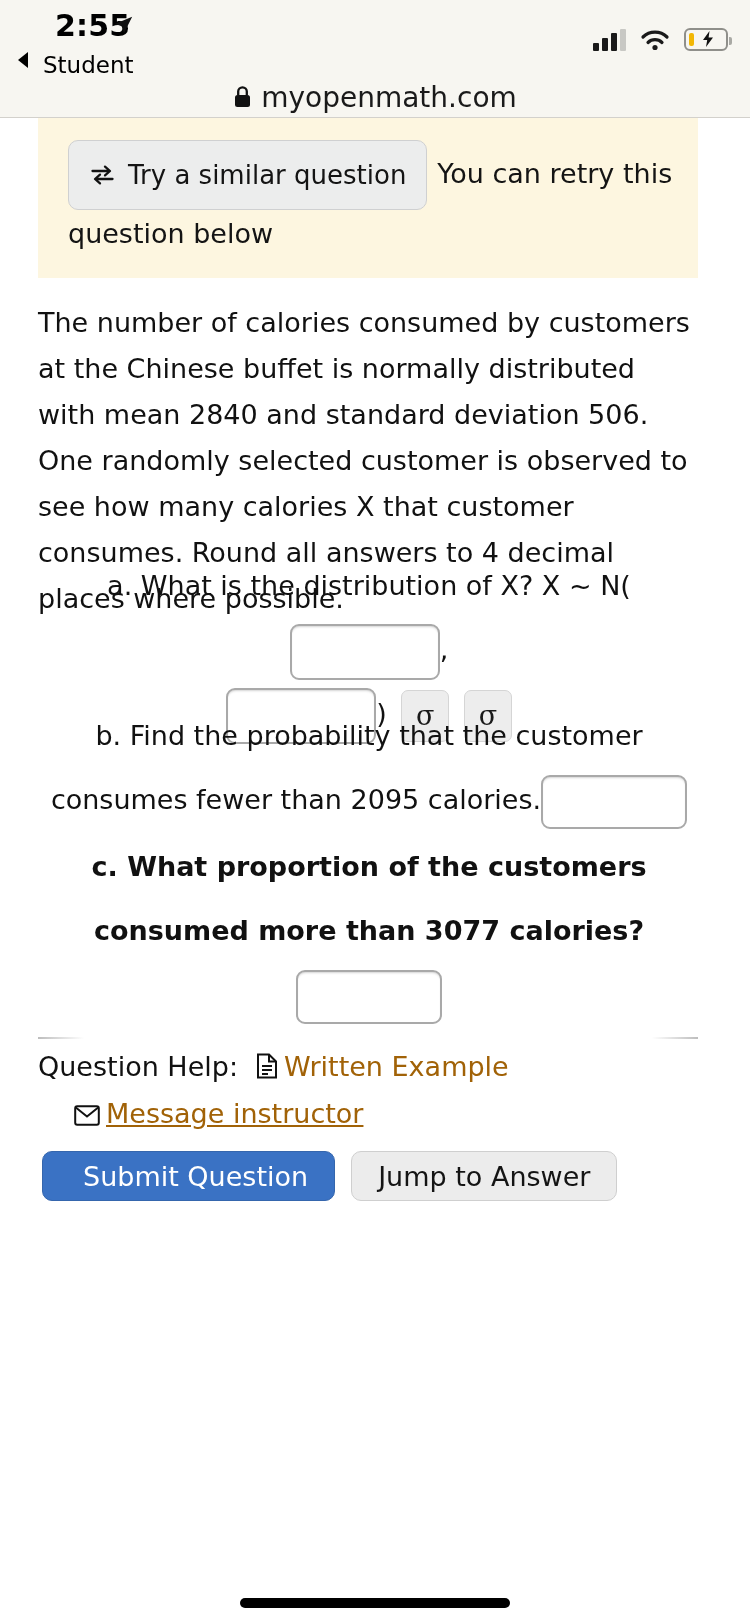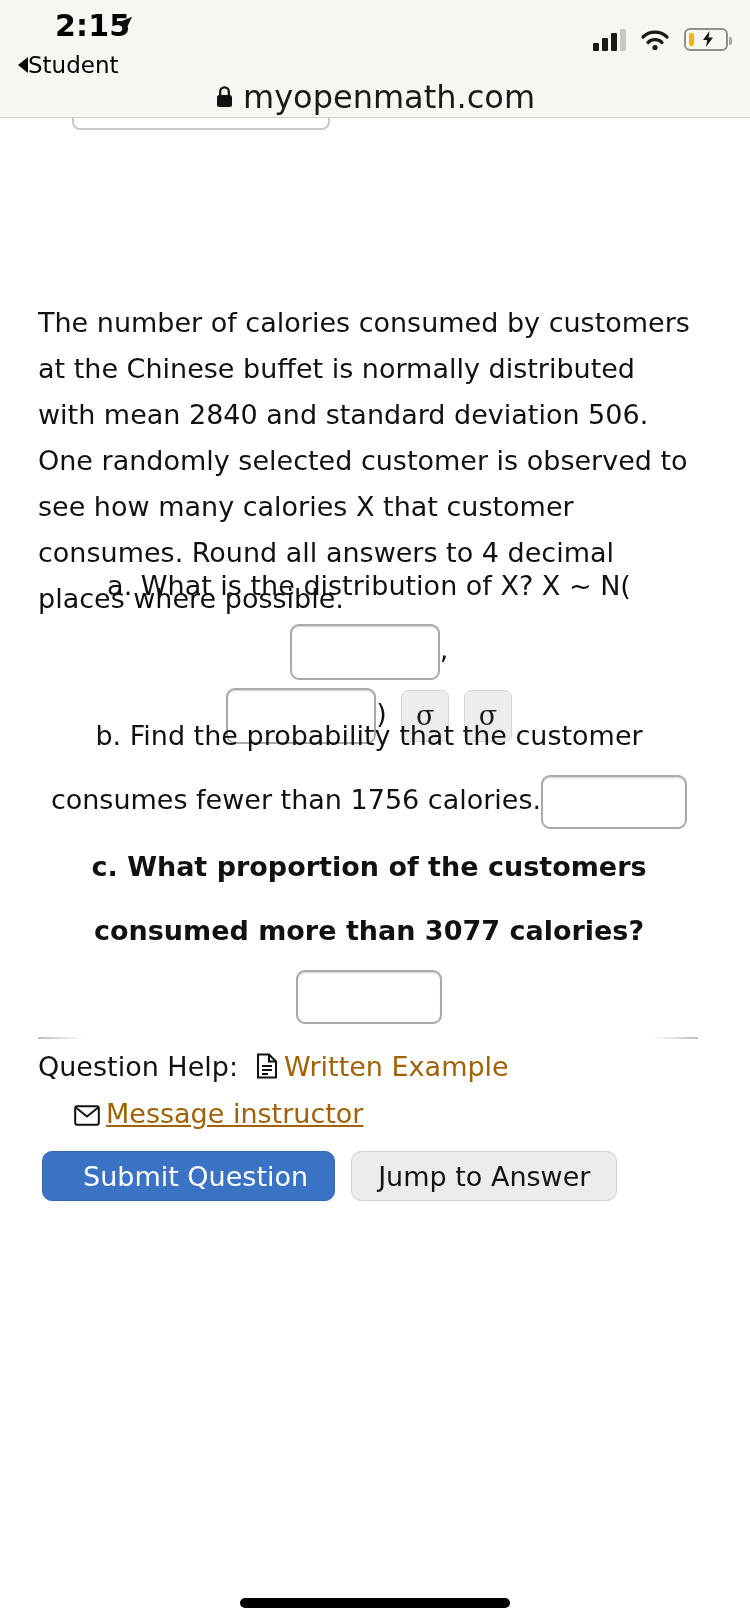--- a/index.html
+++ b/index.html
@@ -40,22 +40,21 @@
     width: 22px;
     height: 22px;
   }
   .back-student {
     position: absolute;
     left: 18px;
     top: 52px;
     font-size: 23px;
     color: #000;
     display: flex;
-    align-items: center;
-    gap: 0;
+    gap: 15px;
   }
   .back-tri {
     display: inline-block;
     width: 0; height: 0;
     border-top: 8px solid transparent;
     border-bottom: 8px solid transparent;
     border-right: 10px solid #000;
   }
   .status-right {
     position: absolute;
@@ -101,21 +100,21 @@
   .url-bar {
     position: absolute;
     top: 76px; left: 0;
     width: 750px;
     height: 42px;
     display: flex;
     align-items: center;
     justify-content: center;
     gap: 9px;
   }
-  .url-text { font-size: 32px; color: #1a1a1a; text-align: right; }
+  .url-text { font-size: 28px; color: #1a1a1a; text-align: right; }
   .lock-icon { display: block; }
   .chrome-divider {
     position: absolute;
     top: 117px; left: 0;
     width: 750px; height: 1px;
     background: #d3d1cc;
   }
 
   
   .page {
@@ -296,21 +295,21 @@
     width: 270px;
     height: 10px;
     background: #000;
     border-radius: 6px;
   }
 </style>
 </head>
 <body>
 
 <div class="status-bar">
-  <div class="status-time">2:15</div>
+  <div class="status-time">2:55</div>
   <svg class="loc-arrow" viewBox="0 0 24 24">
     <path d="M22 3 L3 11 L11 13 L13 21 Z" fill="#111"></path>
   </svg>
   <div class="back-student">
     <span class="back-tri"></span>
     <span>Student</span>
   </div>
   <div class="status-right">
     <span class="sig-bars">
       <i></i>
@@ -338,33 +337,44 @@
     </svg>
     <span class="url-text">myopenmath.com</span>
   </div>
 </div>
 <div class="chrome-divider"></div>
 
 <div class="page">
 
   <div class="clipped-box"></div>
 
+  <div class="retry-banner">
+    <div class="retry-inner">
+      <span class="try-similar-btn">
+        <svg width="27" height="24" viewBox="0 0 26 24">
+          <path d="M3 8 H19 M15.5 3.6 L20.5 8 L15.5 12.4" stroke="#111" stroke-width="2.3" fill="none" stroke-linecap="round" stroke-linejoin="round"></path>
+          <path d="M23 16 H7 M10.5 11.6 L5.5 16 L10.5 20.4" stroke="#111" stroke-width="2.3" fill="none" stroke-linecap="round" stroke-linejoin="round"></path>
+        </svg>
+        <span>Try a similar question</span>
+      </span><span class="retry-note">You can retry this question below</span>
+    </div>
+  </div>
 
   <div class="qtext">The number of calories consumed by customers at the Chinese buffet is normally distributed with mean 2840 and standard deviation 506. One randomly selected customer is observed to see how many calories X that customer consumes. Round all answers to 4 decimal places where possible.</div>
 
   <div class="part part-a">
     <span>a. What is the distribution of X? X ~ N(</span><span class="ansbox ansbox-a1"></span><span>,</span>
     <br>
     <span class="ansbox ansbox-a2"></span><span>)</span>
     <span class="sym-btn">σ</span>
     <span class="sym-btn">σ</span>
   </div>
 
   <div class="part part-b">
-    <span>b. Find the probability that the customer consumes fewer than 1756 calories.</span><span class="ansbox ansbox-b"></span>
+    <span>b. Find the probability that the customer consumes fewer than 2095 calories.</span><span class="ansbox ansbox-b"></span>
   </div>
 
   <div class="part part-c">
     <span>c. What proportion of the customers consumed more than 3077 calories?</span><span class="ansbox ansbox-c"></span>
   </div>
 
   <div class="hr-help"></div>
   <div class="qhelp">
     <span class="qhelp-label">Question Help:</span><a class="help-link" href="#"><svg class="inline-ico" width="22" height="26" viewBox="0 0 22 26">
           <path d="M2 1.5 h11 l7 7 v16 h-18 z" fill="#fff" stroke="#111" stroke-width="2"></path>

